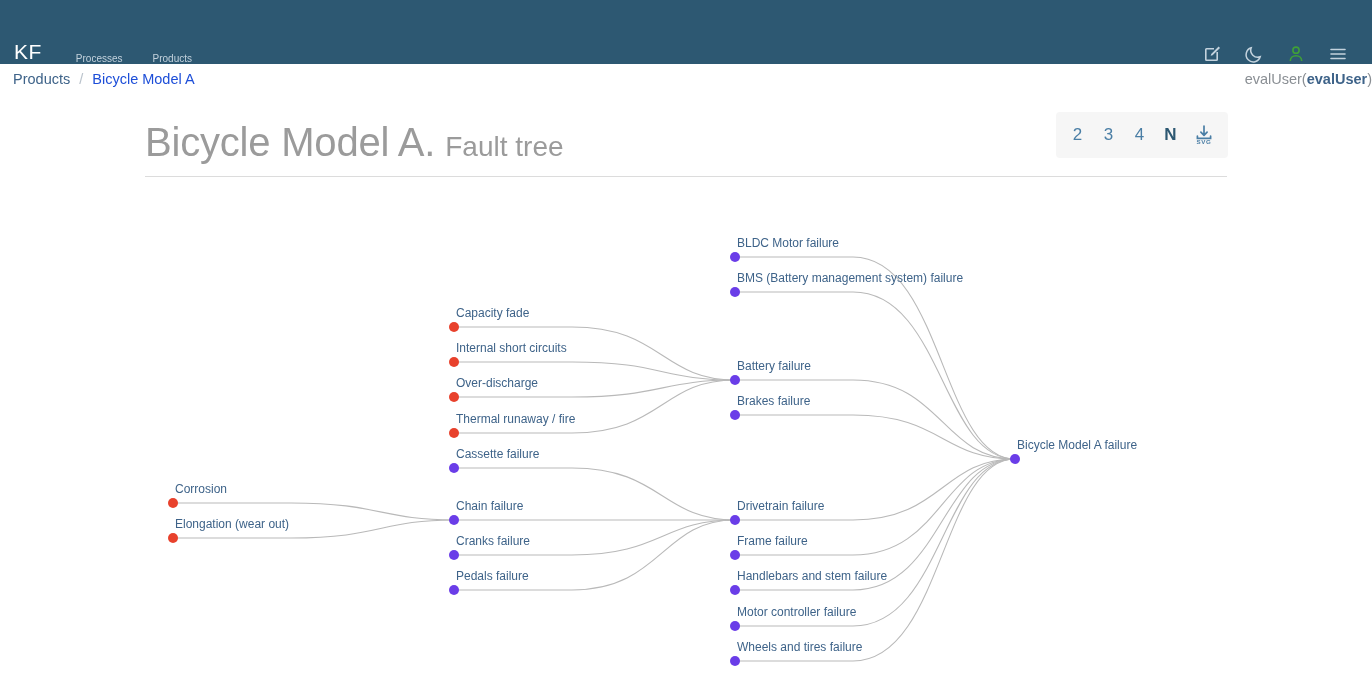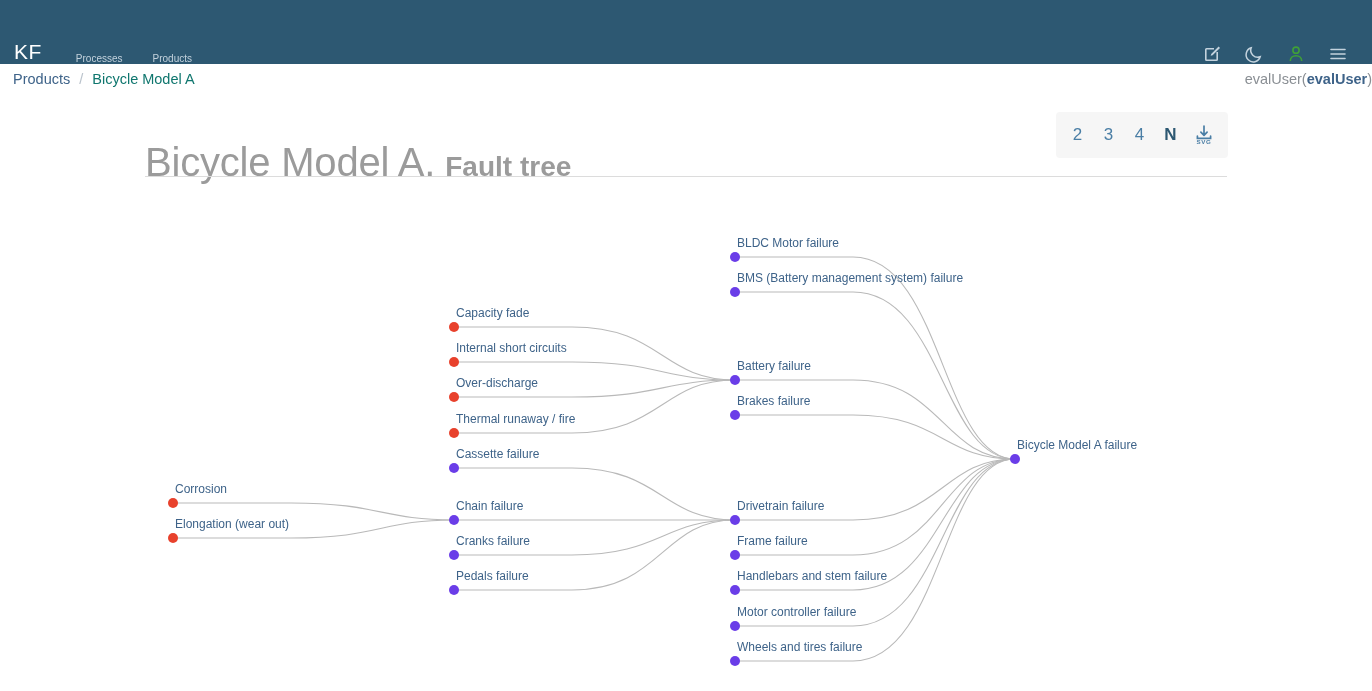--- a/index.html
+++ b/index.html
@@ -55,44 +55,44 @@
     display: flex; align-items: center;
   }
   .crumbs {
     margin-left: 13px;
     font-size: 14.5px;
     color: #3e6389;
     display: flex; align-items: center; gap: 9px;
   }
   .crumb-link { color: #3e6389; text-decoration: none; cursor: pointer; }
   .crumb-sep { color: #b9c2cb; }
-  .crumb-current { color: #0f766e; cursor: default; }
+  .crumb-current { color: #1d4ed8; cursor: default; }
   .userbox {
     margin-left: auto; margin-right: 0;
     font-size: 14.5px; color: #8a8f94;
   }
   .userbox .uname { color: #3e6389; font-weight: bold; cursor: pointer; }
 
   
   .heading-wrap {
-    position: absolute; left: 145px; top: 120px;
+    position: absolute; left: 145px; top: 100px;
     width: 1082px;
   }
   .heading-row {
     display: flex; align-items: flex-end;
     height: 62px;
   }
   .page-title {
     font-size: 40px; font-weight: 300;
     color: #9b9b9b;
     letter-spacing: -0.2px;
     line-height: 1;
   }
   .page-subtitle {
-    font-size: 28px; font-weight: 700;
+    font-size: 28px; font-weight: 400;
     color: #9b9b9b;
     margin-left: 10px;
     line-height: 1.12;
   }
   .title-rule {
     position: absolute; left: 145px; top: 176px;
     width: 1082px; height: 1px;
     background: #dcdcdc;
   }
 

